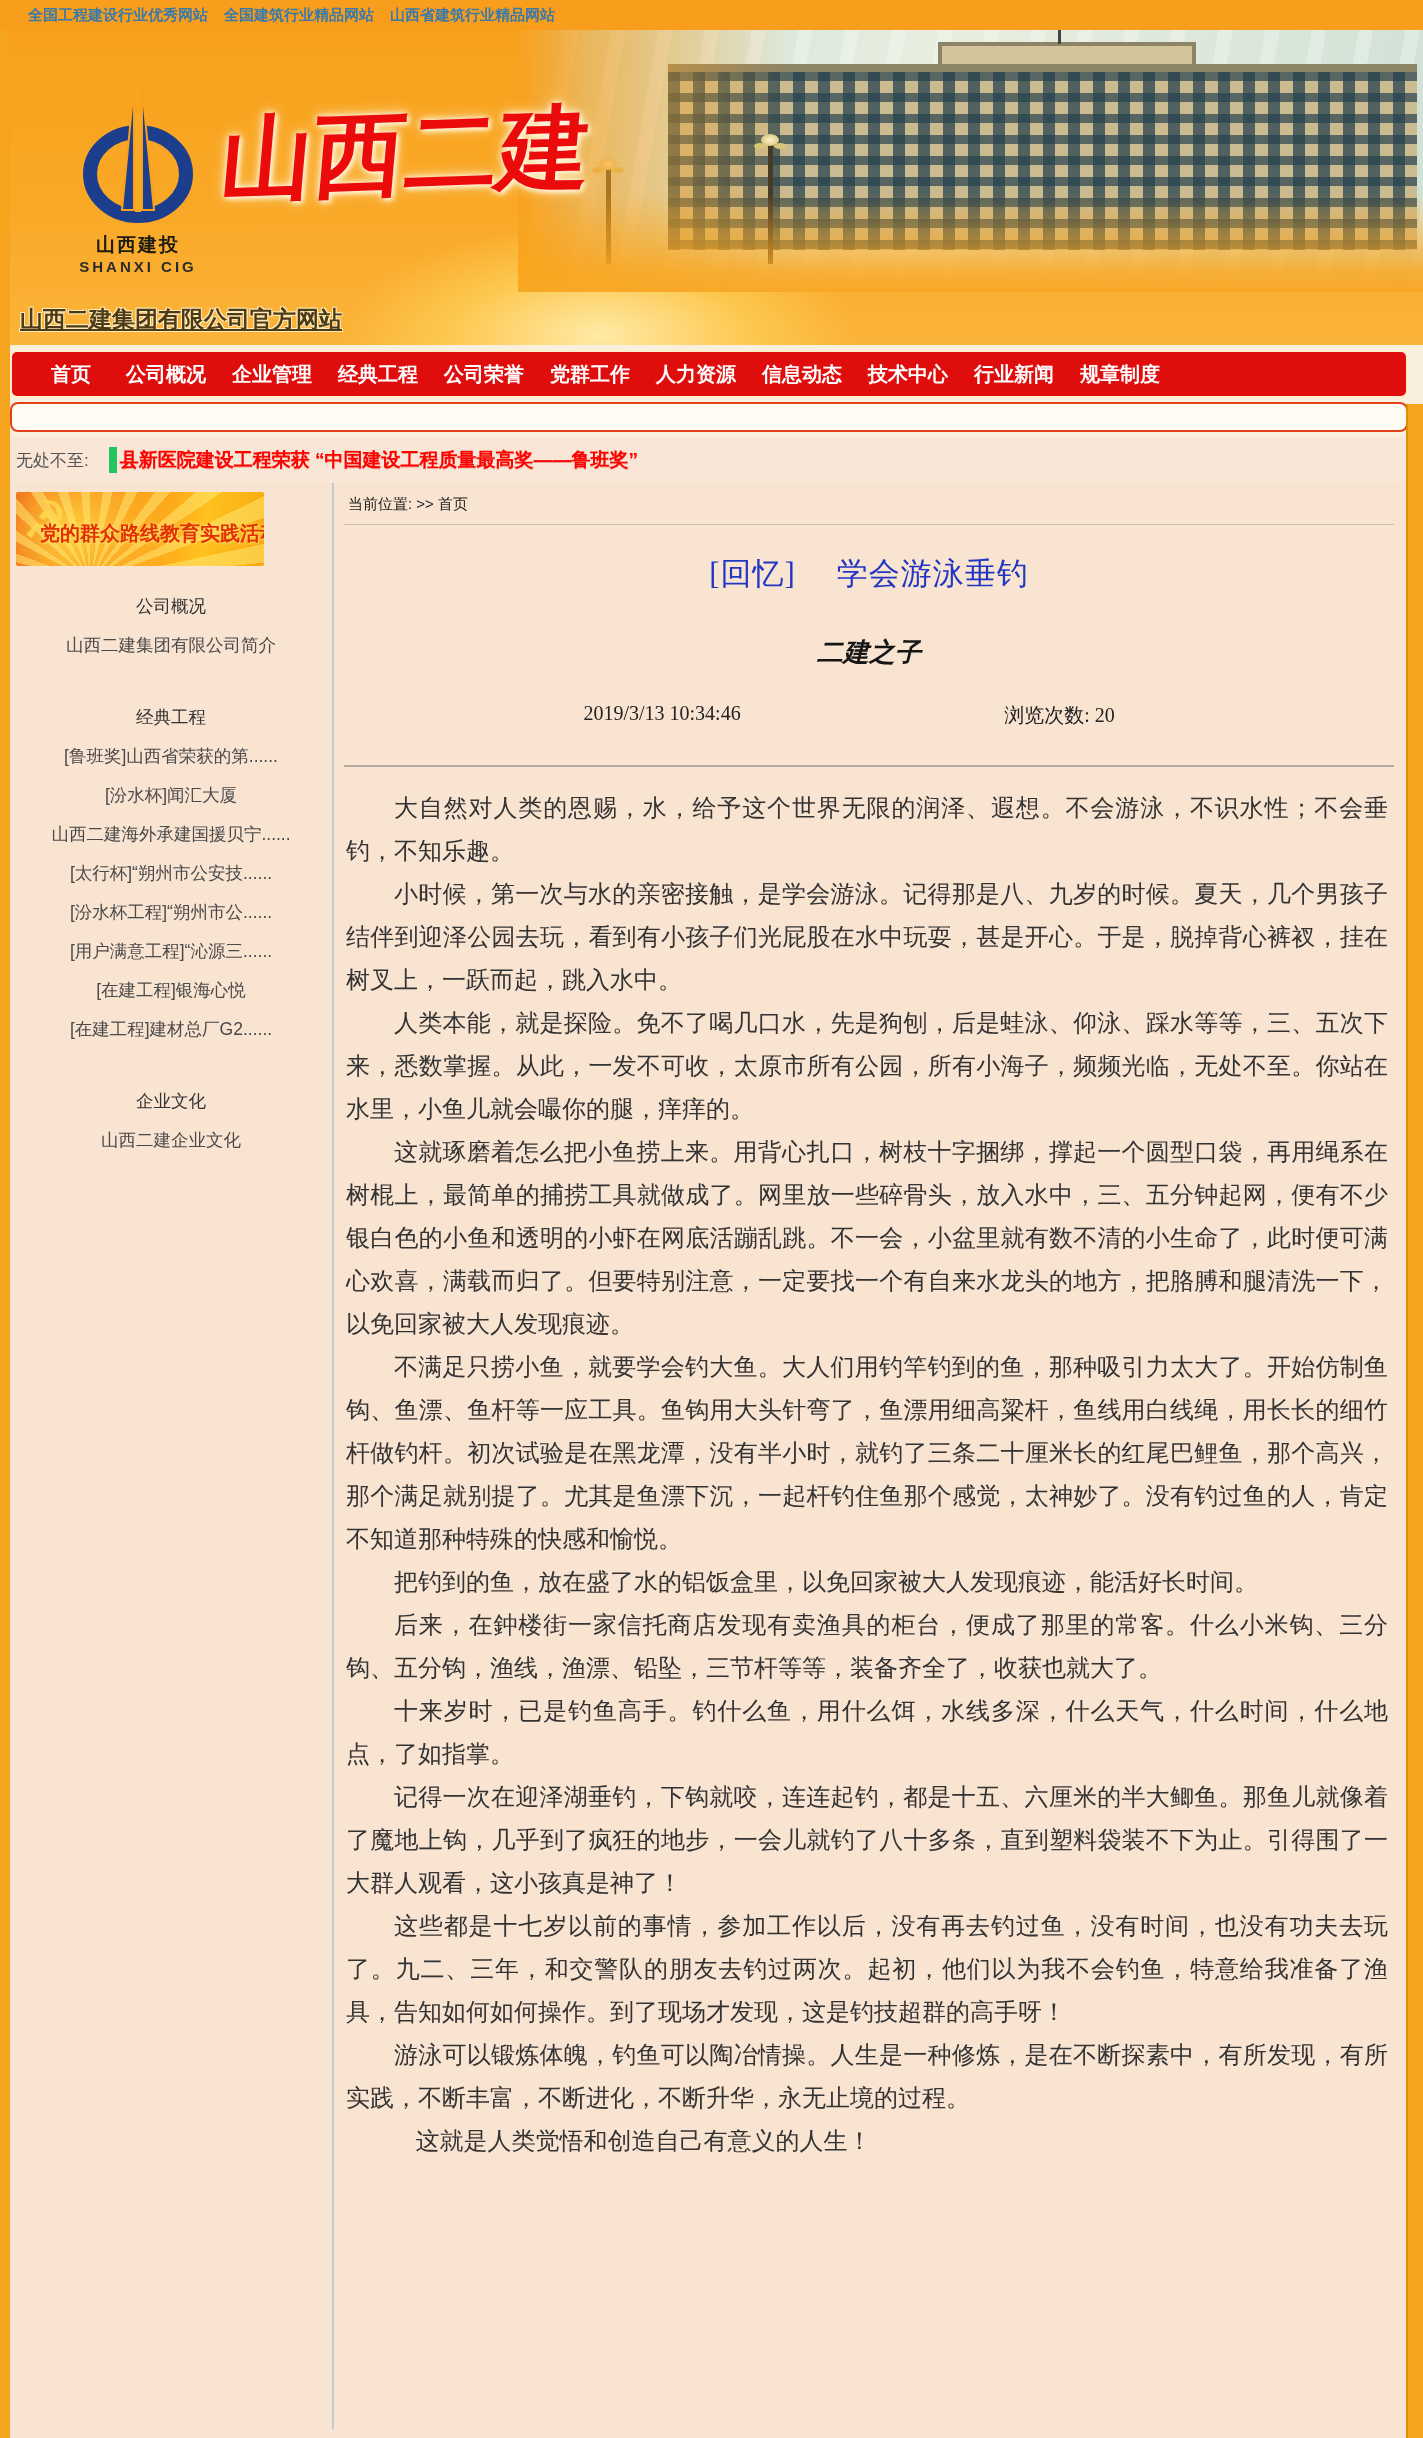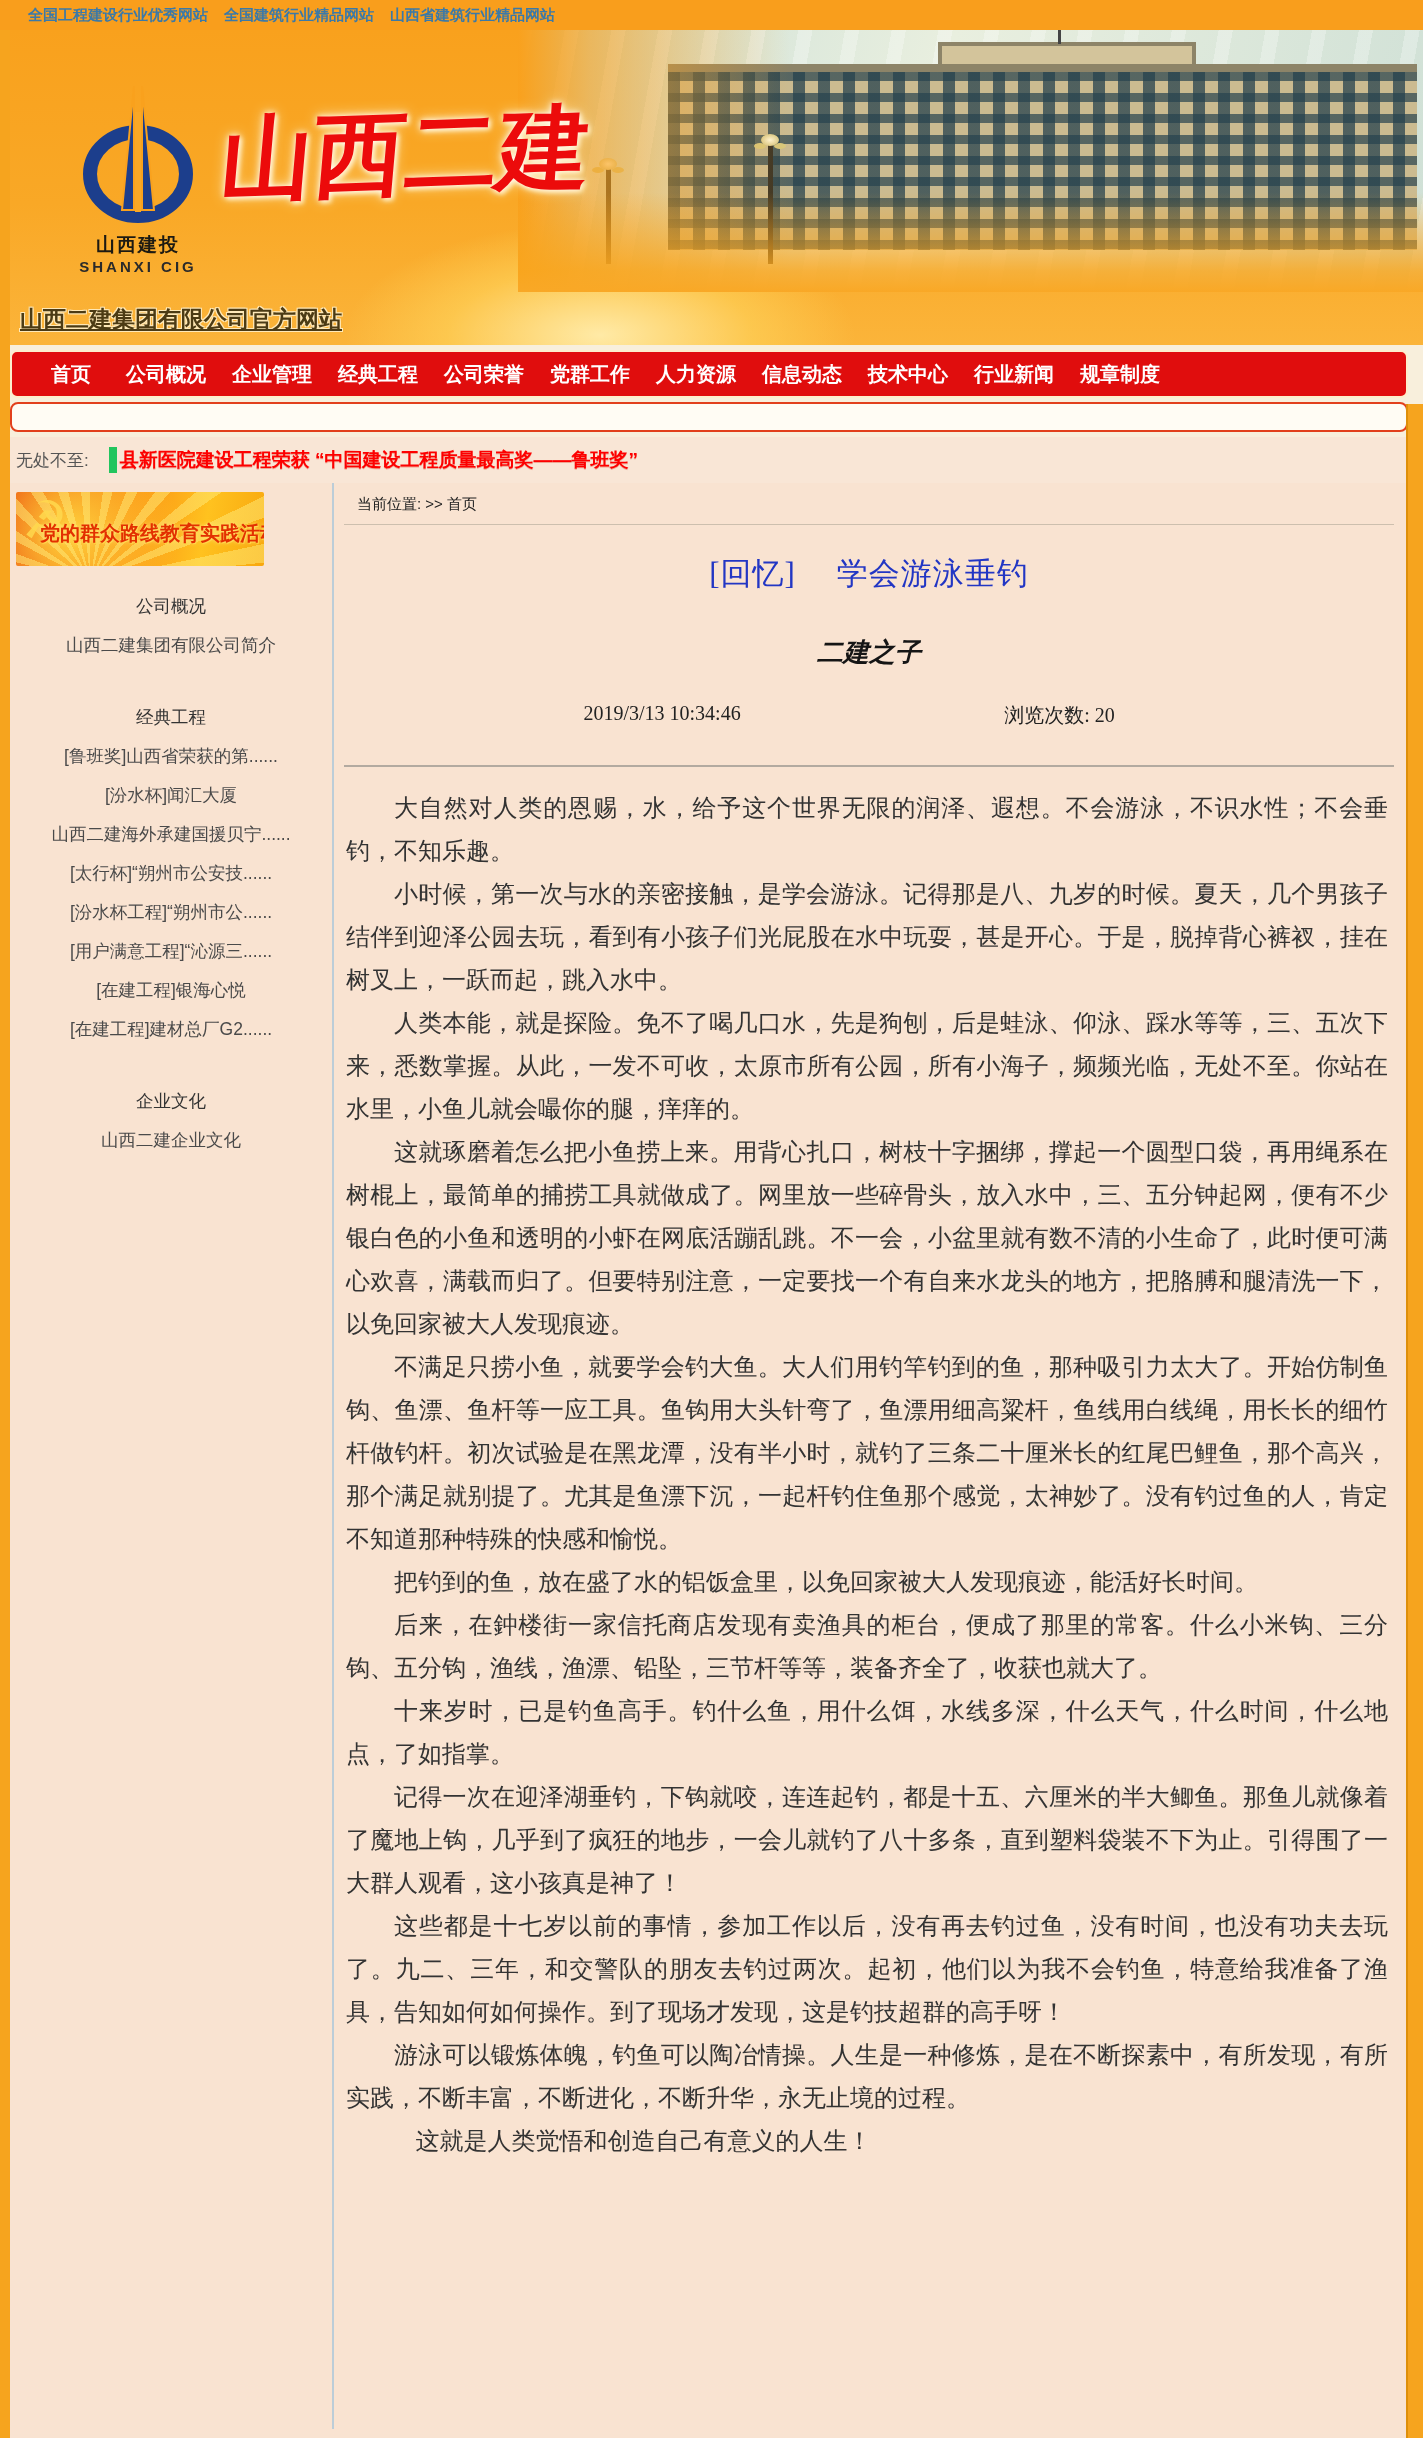--- a/index.html
+++ b/index.html
@@ -81,21 +81,21 @@
         radial-gradient(circle at 22% 55%, #ffd23c 0%, rgba(255,190,40,.0) 55%),
         linear-gradient(100deg,#e93c08 0%,#fb8f12 45%,#ffc21f 75%,#f8a70e 100%);}
   .banner .emblem{position:absolute;left:6px;top:-2px;font-size:52px;color:#ffd94e;opacity:.85;line-height:60px;}
   .banner .txt{position:absolute;left:24px;right:2px;top:28px;font-size:20px;font-weight:bold;color:#e33000;
       text-shadow:0 0 4px #ffe27a,1px 1px 0 #ffd23c;white-space:nowrap;letter-spacing:0;}
   .side-title{margin-top:28px;font-size:17.5px;color:#333;}
   .side-item{display:block;margin-top:15px;font-size:17.5px;color:#4a4a4a;text-decoration:none;cursor:pointer;}
   .side-gap{height:20px;}
 
   .content{flex:1;border-left:2px solid #bccdd8;padding:8px 14px 0 10px;background:#f9e3d1;}
-  .crumb{font-size:15px;color:#222;margin:4px 0 10px 13px;}
+  .crumb{font-size:15px;color:#222;margin:4px 0 10px 4px;}
   .crumb a{color:#222;text-decoration:none;cursor:pointer;}
   .hr1{border:none;border-top:1px solid #cdbfae;margin:0;}
   .a-title{margin-top:28px;text-align:center;font-size:31px;color:#2236c4;font-weight:500;letter-spacing:1px;
       font-family:"Liberation Serif","DejaVu Serif",serif;}
   .a-author{margin-top:40px;text-align:center;font-size:26px;color:#151515;font-style:italic;font-weight:bold;
       font-family:"Liberation Serif","DejaVu Serif",serif;}
   .a-meta{margin-top:32px;display:flex;font-size:20px;color:#222;
       font-family:"Liberation Serif","DejaVu Serif",serif;}
   .a-meta .date{width:62%;text-align:center;}
   .a-meta .views{width:38%;text-align:left;padding-left:24px;}

